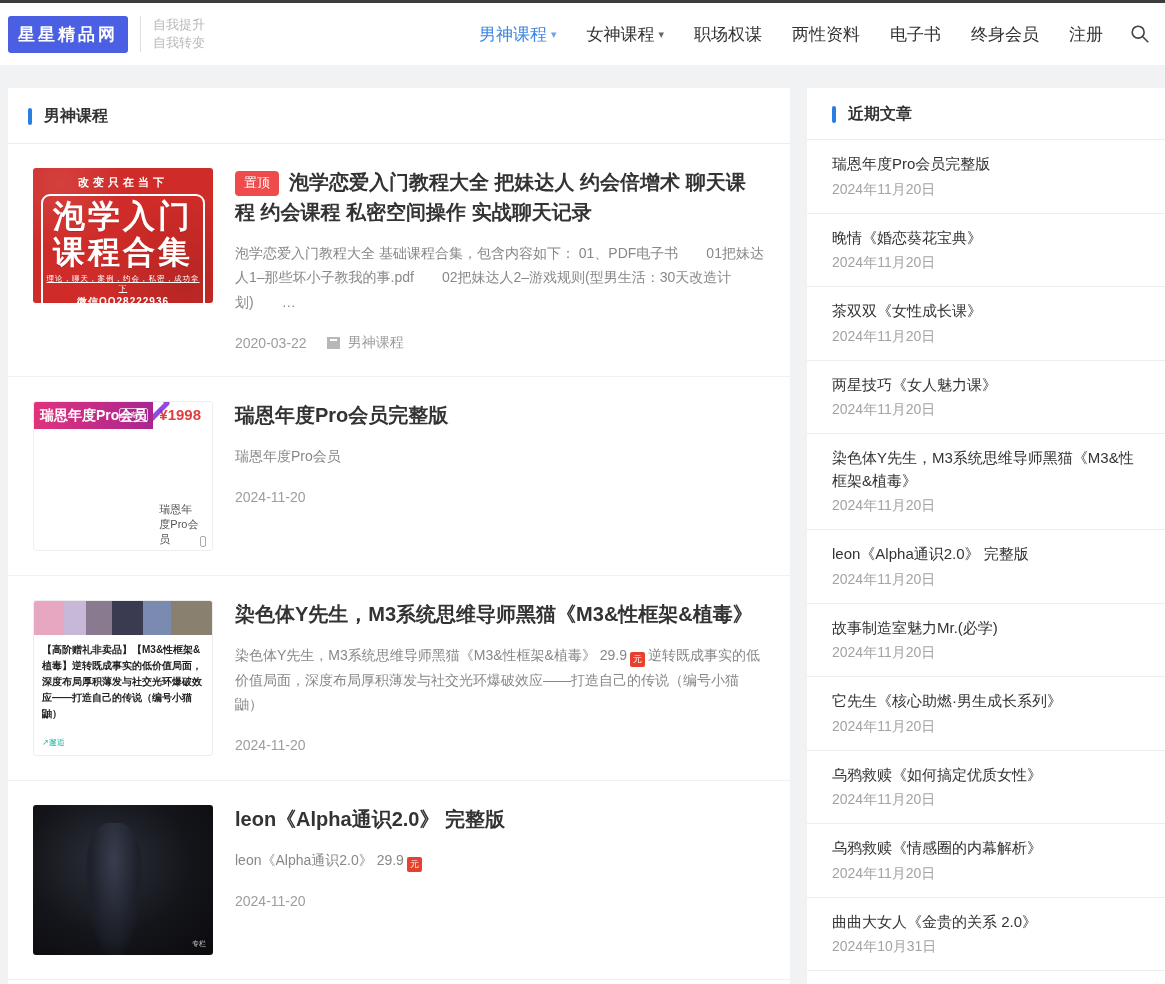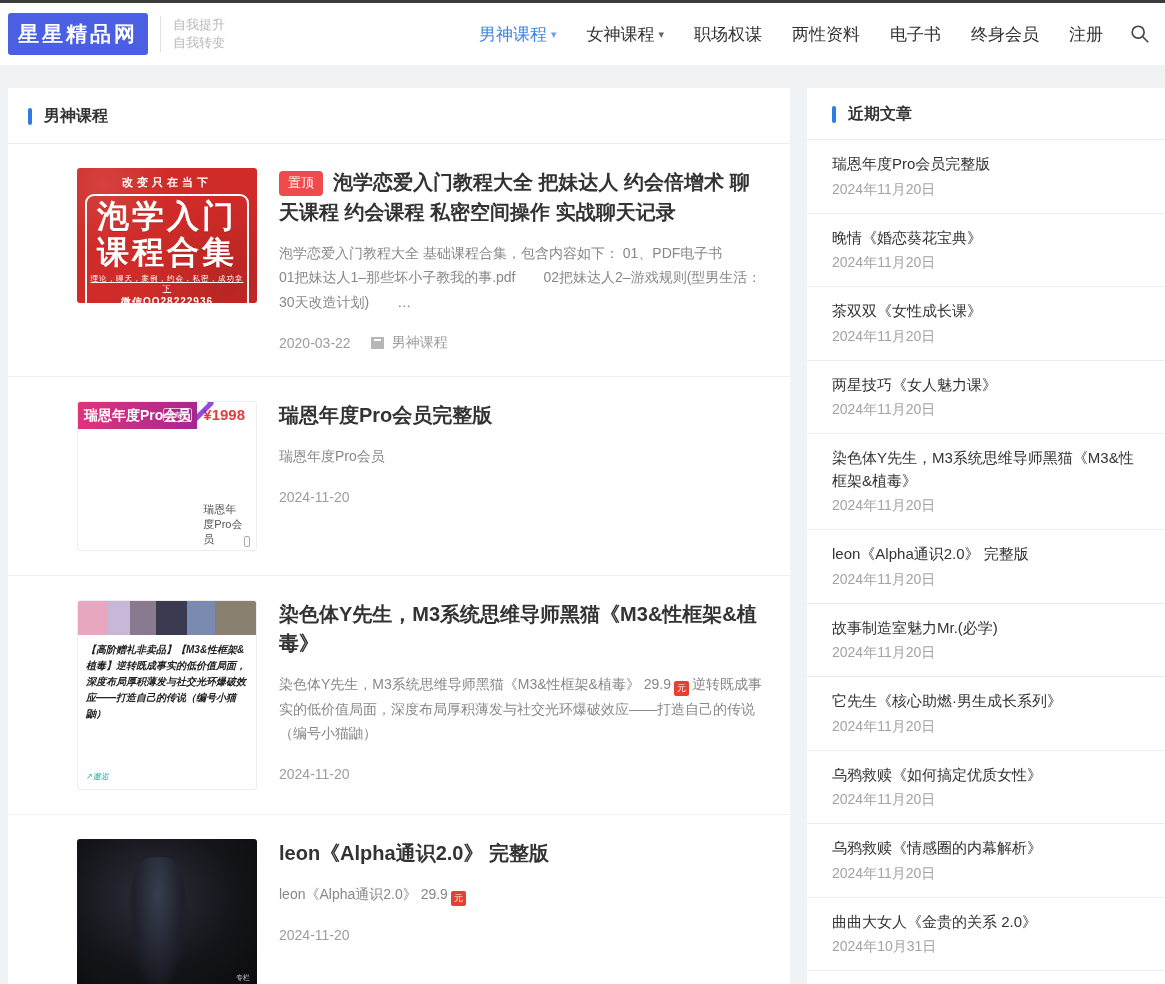--- a/index.html
+++ b/index.html
@@ -3,21 +3,21 @@
 <meta charset="utf-8">
 <style>
   * { margin:0; padding:0; box-sizing:border-box; }
   html,body { width:1165px; height:984px; overflow:hidden; background:#f1f2f4;
     font-family:"Liberation Sans","DejaVu Sans",sans-serif; color:#333; }
   .top-strip { height:3px; background:#3c3c3c; }
 
   
   .header { height:63px; background:#fff; display:flex; align-items:center;
     padding:0 14px 0 8px; border-bottom:1px solid #f2f2f2; }
-  .logo { background:#4a5fe2; color:#fff; font-size:21px; font-weight:bold;
+  .logo { background:#4a5fe2; color:#fff; font-size:17px; font-weight:bold;
     letter-spacing:3px; padding:7px 10px; border-radius:3px; cursor:pointer; }
   .tagline { margin-left:12px; padding-left:12px; border-left:1px solid #e0e0e0;
     font-size:13px; color:#b8b8b8; line-height:1.35; }
   .nav { margin-left:auto; display:flex; align-items:center; gap:30px; font-size:17px; }
   .nav-item { color:#333; cursor:pointer; white-space:nowrap; }
   .nav-item.active { color:#3d85e4; }
   .nav-item.has-dropdown::after { content:"▾"; font-size:11px; margin-left:4px;
     opacity:.75; position:relative; top:-2px; }
   .search-btn { width:22px; height:22px; cursor:pointer; flex:0 0 auto; }
 
@@ -45,21 +45,21 @@
     width:15px; height:15px; line-height:15px; text-align:center; border-radius:2px;
     vertical-align:-2px; margin:0 3px; }
   .a-meta { margin-top:20px; font-size:14px; color:#9d9d9d; display:flex; align-items:center; gap:8px; }
   .a-date { color:#9d9d9d; }
   .cat-icon { display:inline-block; width:13px; height:12px; background:#b7b7b7; margin-left:12px;
     -webkit-mask:none; position:relative; }
   .cat-icon::after { content:""; position:absolute; left:3px; top:2px; right:3px; height:2px; background:#fff; }
   .cat-link { color:#9d9d9d; cursor:pointer; }
 
   
-  .thumb { flex:0 0 180px; cursor:pointer;margin-left:44px; }
+  .thumb { flex:0 0 180px; cursor:pointer; }
 
   .thumb-red { width:180px; height:135px; background:#cf2b28;
     background-image:radial-gradient(circle at 15% 12%, rgba(255,255,255,.10), transparent 35%),
       radial-gradient(circle at 85% 85%, rgba(0,0,0,.12), transparent 45%);
     border-radius:3px; color:#fff; text-align:center; padding:7px 8px; }
   .t1-top { font-size:11px; font-weight:bold; letter-spacing:4px; }
   .t1-frame { border:2px solid #fff; border-radius:9px; margin-top:4px; padding:3px 2px 5px 2px; }
   .t1-big { font-size:32px; font-weight:900; letter-spacing:3px; line-height:1.12;
     text-shadow:0 1px 0 rgba(0,0,0,.15); }
   .t1-small { font-size:7.5px; margin-top:3px; letter-spacing:1px;text-decoration:underline; }
@@ -78,22 +78,22 @@
     padding:0 6px; position:relative; }
   .t2-banner-tag { position:absolute; right:5px; top:6px; font-size:7px; font-weight:normal;
     border:1px solid rgba(255,255,255,.7); border-radius:2px; padding:1px 3px; }
   .t2-white { flex:1; background:#fff; padding:4px 6px 3px 6px; display:flex; flex-direction:column; }
   .t2-price { color:#e03e3e; font-size:15px; font-weight:bold; }
   .t2-caption-row { margin-top:auto; display:flex; align-items:flex-end; justify-content:space-between; }
   .t2-caption { font-size:11px; color:#555; }
   .t2-logo { width:11px; height:11px; border:1px solid #aaa; border-radius:2px; position:relative; }
   .t2-logo::after { content:""; position:absolute; left:4px; top:0; bottom:0; width:1px; background:#aaa; }
 
-  .thumb-m3 { width:180px; height:190px; background:#fff; border:1px solid #ededed;
-    border-radius:3px; overflow:hidden; display:flex; flex-direction:column;font-style:italic; }
+  .thumb-m3 { width:180px; height:156px; background:#fff; border:1px solid #ededed;
+    border-radius:3px; overflow:hidden; display:flex; flex-direction:column; }
   .t3-strip { height:34px; background:linear-gradient(90deg,#e8a7c0 0 17%,#c8b8d8 17% 29%,
     #8a7a90 29% 44%,#3a3a50 44% 61%,#7a8ab0 61% 77%,#8a8070 77% 100%); }
   .t3-text { padding:7px 8px 0 8px; font-size:10px; font-weight:bold; color:#222; line-height:1.6; }
   .t3-link { margin:auto 8px 7px 8px; font-size:8px; color:#2bb3a3; }
 
   .thumb-leon { width:180px; height:150px; border-radius:3px; position:relative;
     background:radial-gradient(ellipse at 42% 38%, #2c2f3a 0%, #14151a 55%, #0b0b0e 100%); }
   .t4-silhouette { position:absolute; left:52px; top:18px; width:58px; height:132px;
     background:radial-gradient(ellipse at 50% 28%, #3a4052 0%, #1c1f28 60%, transparent 75%);
     border-radius:40% 40% 0 0; opacity:.9; }

